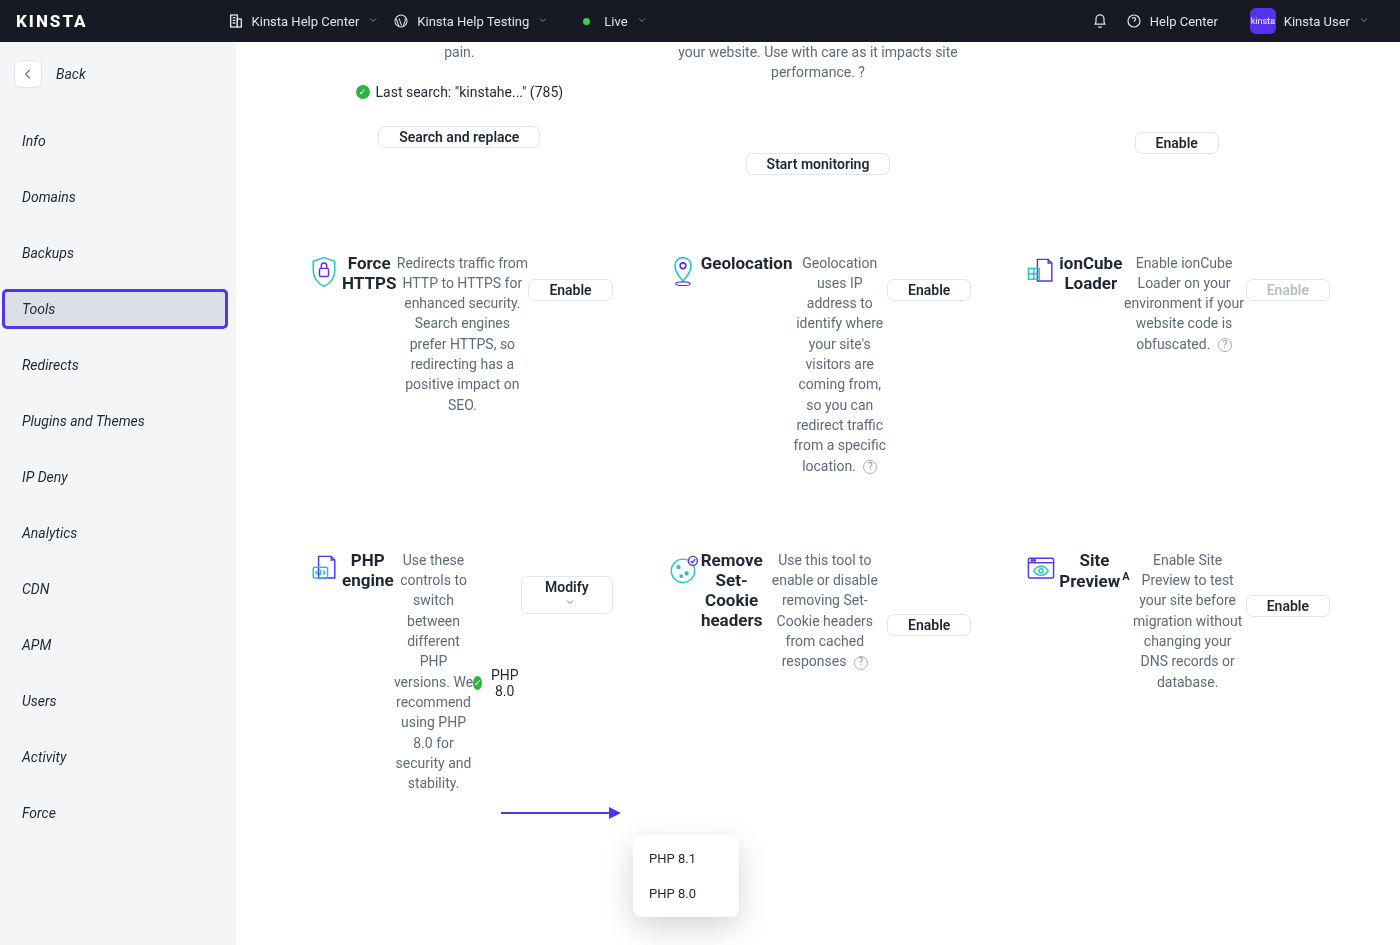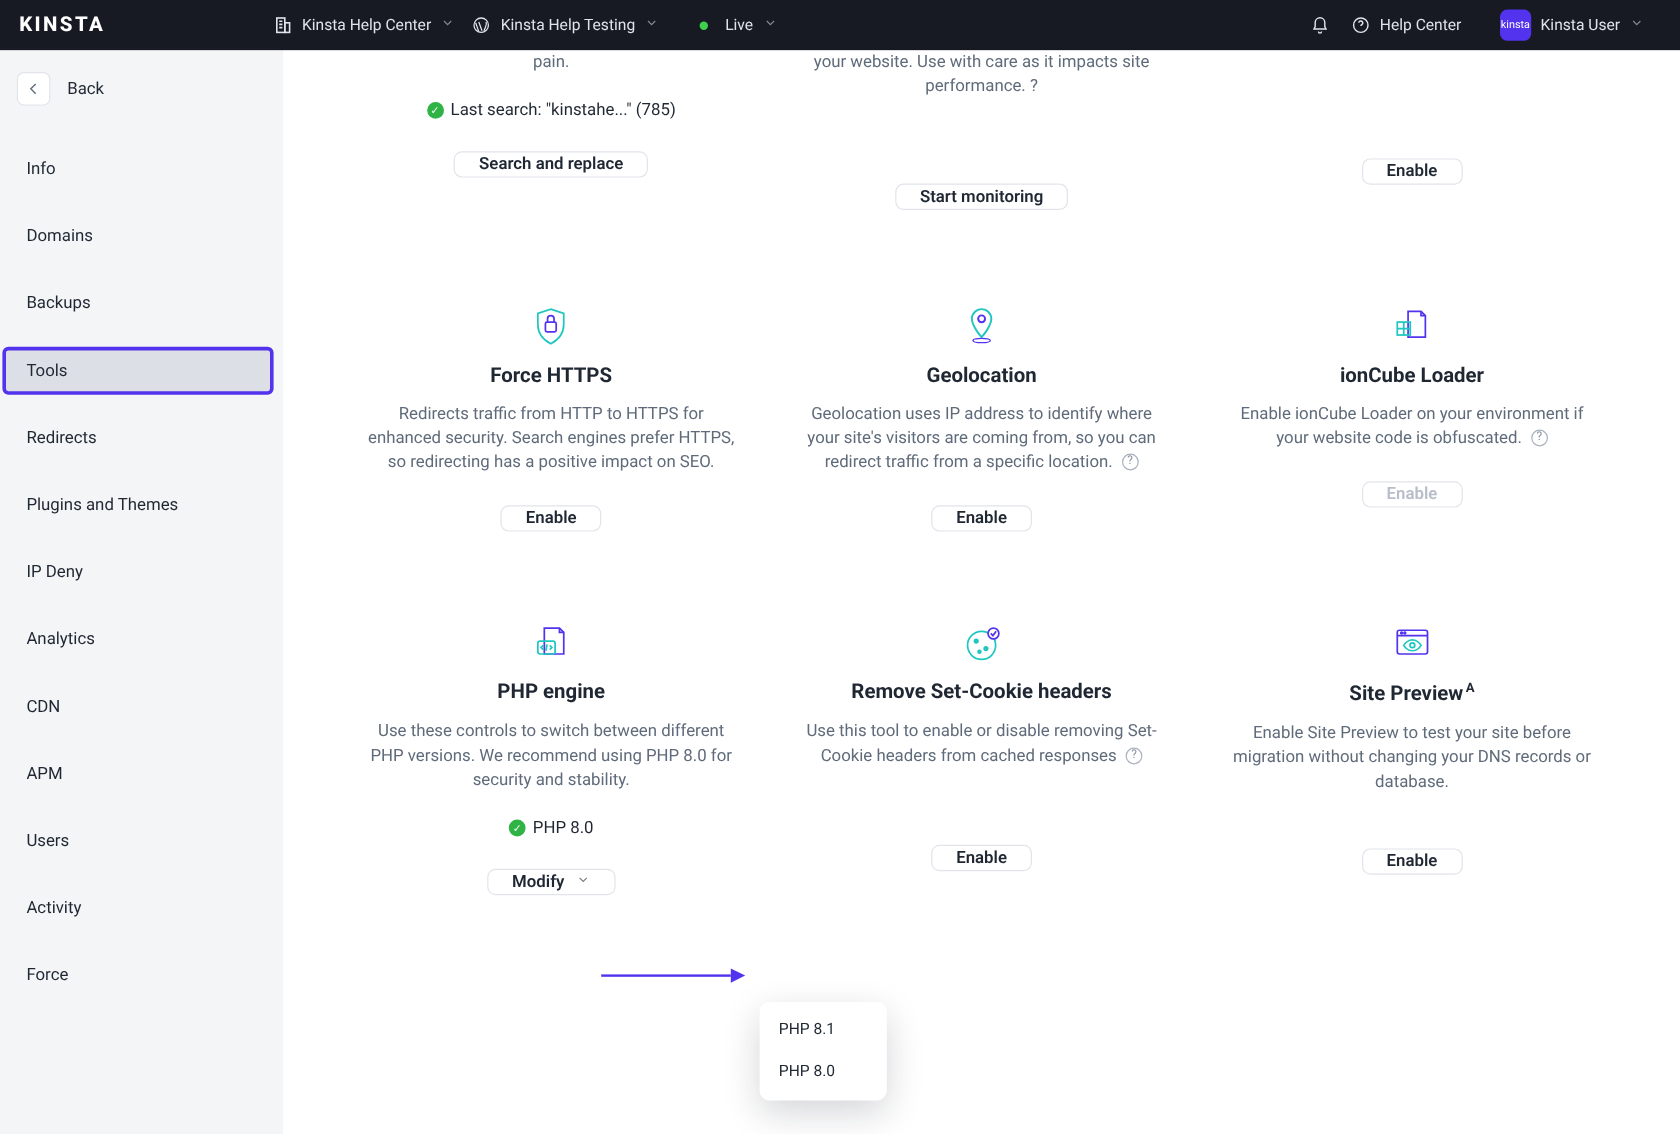--- a/index.html
+++ b/index.html
@@ -23,33 +23,33 @@
 .topbar .crumb .chev{opacity:.55;}
 .topbar .ico{display:inline-flex;width:16px;height:16px;align-items:center;justify-content:center;}
 .topbar .live-dot{width:7px;height:7px;border-radius:50%;background:#3ecf4c;display:inline-block;margin-right:6px;}
 .topbar .spacer{flex:1;}
 .topbar .right{display:flex;align-items:center;gap:18px;}
 .topbar .avatar{width:26px;height:26px;border-radius:6px;background:var(--accent);color:#fff;font-size:9px;display:flex;align-items:center;justify-content:center;}
 .topbar .right .chev{opacity:.55;}
 
 
 .layout{display:flex;height:calc(945px - 42px);}
-.sidebar{width:236px;background:var(--bg);padding:18px 14px 12px 14px;position:relative;}
+.sidebar{width:236px;background:var(--bg);padding:18px 14px 12px 14px;position:relative;font-style:italic;}
 .back-row{display:flex;align-items:center;gap:14px;margin-bottom:34px;}
 .back-btn{width:28px;height:28px;border:1px solid var(--border);border-radius:6px;background:#fff;display:flex;align-items:center;justify-content:center;cursor:pointer;color:var(--muted);}
 .back-label{color:var(--ink);font-size:14px;}
 .nav{display:flex;flex-direction:column;}
 .nav-item{padding:11px 8px;font-size:14px;color:var(--ink);cursor:pointer;border-radius:4px;}
 .nav-item.on{background:#dcdfe6;outline:3px solid var(--accent);outline-offset:-2px;position:relative;z-index:1;margin-left:-11px;margin-right:-5px;padding-left:19px;}
 .nav-item + .nav-item{margin-top:18px;}
 
 
 .main{flex:1;background:#fff;overflow:hidden;position:relative;}
 .cards{display:grid;grid-template-columns:repeat(3,1fr);gap:0;padding:0 44px;}
-.card{display:flex;flex-direction:column;align-items:center;text-align:center;padding:34px 26px 10px;}
+.card{display:flex;flex-direction:row;text-align:center;padding:34px 26px 10px;}
 .card .ic{width:38px;height:38px;display:flex;align-items:center;justify-content:center;margin-bottom:12px;}
 .card h3{margin:0 0 12px 0;font-size:17px;font-weight:700;color:var(--ink);}
 .card p{margin:0;font-size:14px;line-height:1.45;color:var(--muted);}
 .card .info-dot{display:inline-flex;border:1px solid #a9b1bd;color:#8a93a2;border-radius:50%;width:14px;height:14px;font-size:10px;align-items:center;justify-content:center;margin-left:4px;vertical-align:middle;}
 .card .status{display:flex;align-items:center;gap:6px;margin-top:22px;font-size:14px;color:var(--ink);}
 .card .status .ok{width:14px;height:14px;border-radius:50%;background:var(--green);color:#fff;font-size:9px;display:flex;align-items:center;justify-content:center;}
 .card .btnrow{margin-top:26px;}
 .btn{border:1px solid var(--border);background:#fff;color:var(--ink);font-size:14px;font-weight:600;padding:2px 20px;border-radius:7px;cursor:pointer;}
 .btn:disabled{color:#b7bec9;cursor:default;}
 .btn .chev{margin-left:6px;opacity:.6;}

